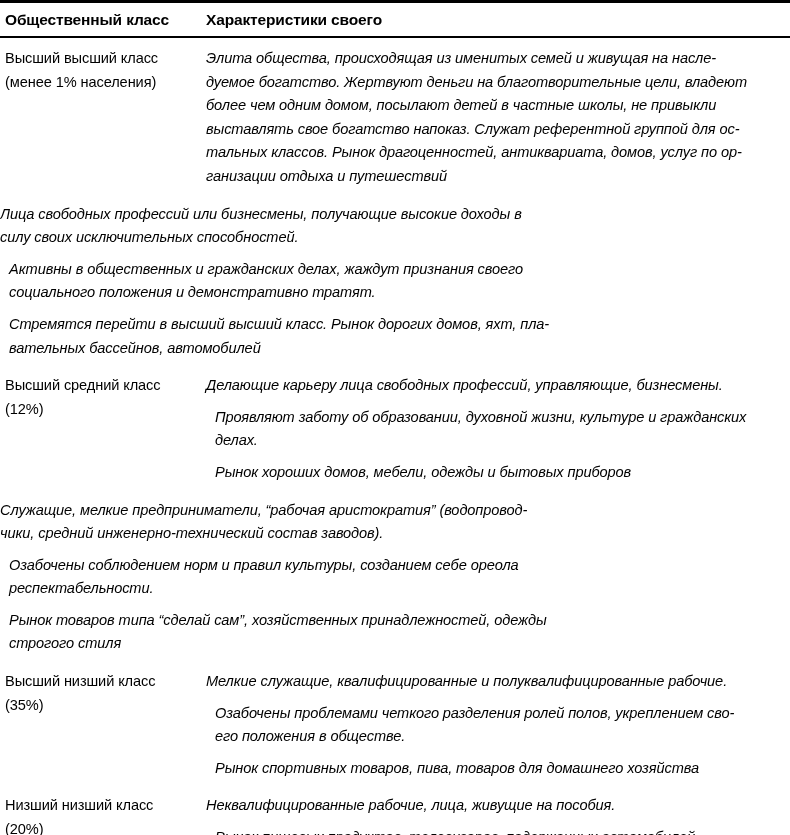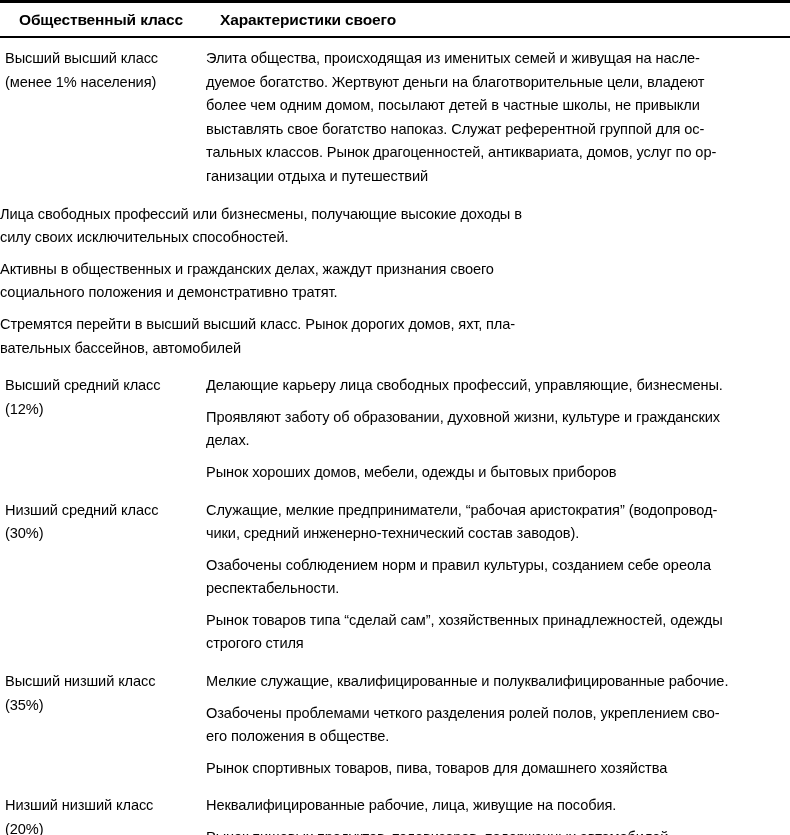--- a/index.html
+++ b/index.html
@@ -30,21 +30,20 @@
   .rule-header {
     height: 2px;
     background: #000;
     width: 790px;
   }
 
   .header-row {
     display: flex;
     align-items: flex-start;
     height: 33px;
-    padding-left: 14px;
   }
   .header-cell-class {
     width: 206px;
     box-sizing: border-box;
     padding-left: 5px;
     padding-top: 7px;
     font-weight: bold;
     font-size: 15.5px;
     letter-spacing: -0.15px;
     line-height: 20px;
@@ -93,23 +92,25 @@
     padding-right: 14px;
     font-size: 14.6px;
     line-height: 23.6px;
     letter-spacing: -0.1px;
   }
 
   .para {
     margin: 0 0 0 0;
     padding: 0;
     white-space: pre-line;
+    font-style: italic;
   }
   .para + .para {
     margin-top: 8px;
+    margin-left: 9px;
   }
 
   .row-gap-lg { height: 10px; }
 </style>
 </head>
 <body>
 
 <div class="table-root">
 
   <div class="rule-top"></div>
@@ -155,24 +156,20 @@
         </div>
         <div class="cell-desc">
           <p class="para">Делающие карьеру лица свободных профессий, управляющие, бизнесмены.</p>
           <p class="para">Проявляют заботу об образовании, духовной жизни, культуре и гражданских
 делах.</p>
           <p class="para">Рынок хороших домов, мебели, одежды и бытовых приборов</p>
         </div>
       </div>
       <div class="row-gap-lg"></div>
       <div class="data-row">
-        <div class="cell-class">
-          <span class="class-name">Низший средний класс</span>
-          <span class="class-share">(30%)</span>
-        </div>
         <div class="cell-desc">
           <p class="para">Служащие, мелкие предприниматели, “рабочая аристократия” (водопровод-
 чики, средний инженерно-технический состав заводов).</p>
           <p class="para">Озабочены соблюдением норм и правил культуры, созданием себе ореола
 респектабельности.</p>
           <p class="para">Рынок товаров типа “сделай сам”, хозяйственных принадлежностей, одежды
 строгого стиля</p>
         </div>
       </div>
       <div class="row-gap-lg"></div>

